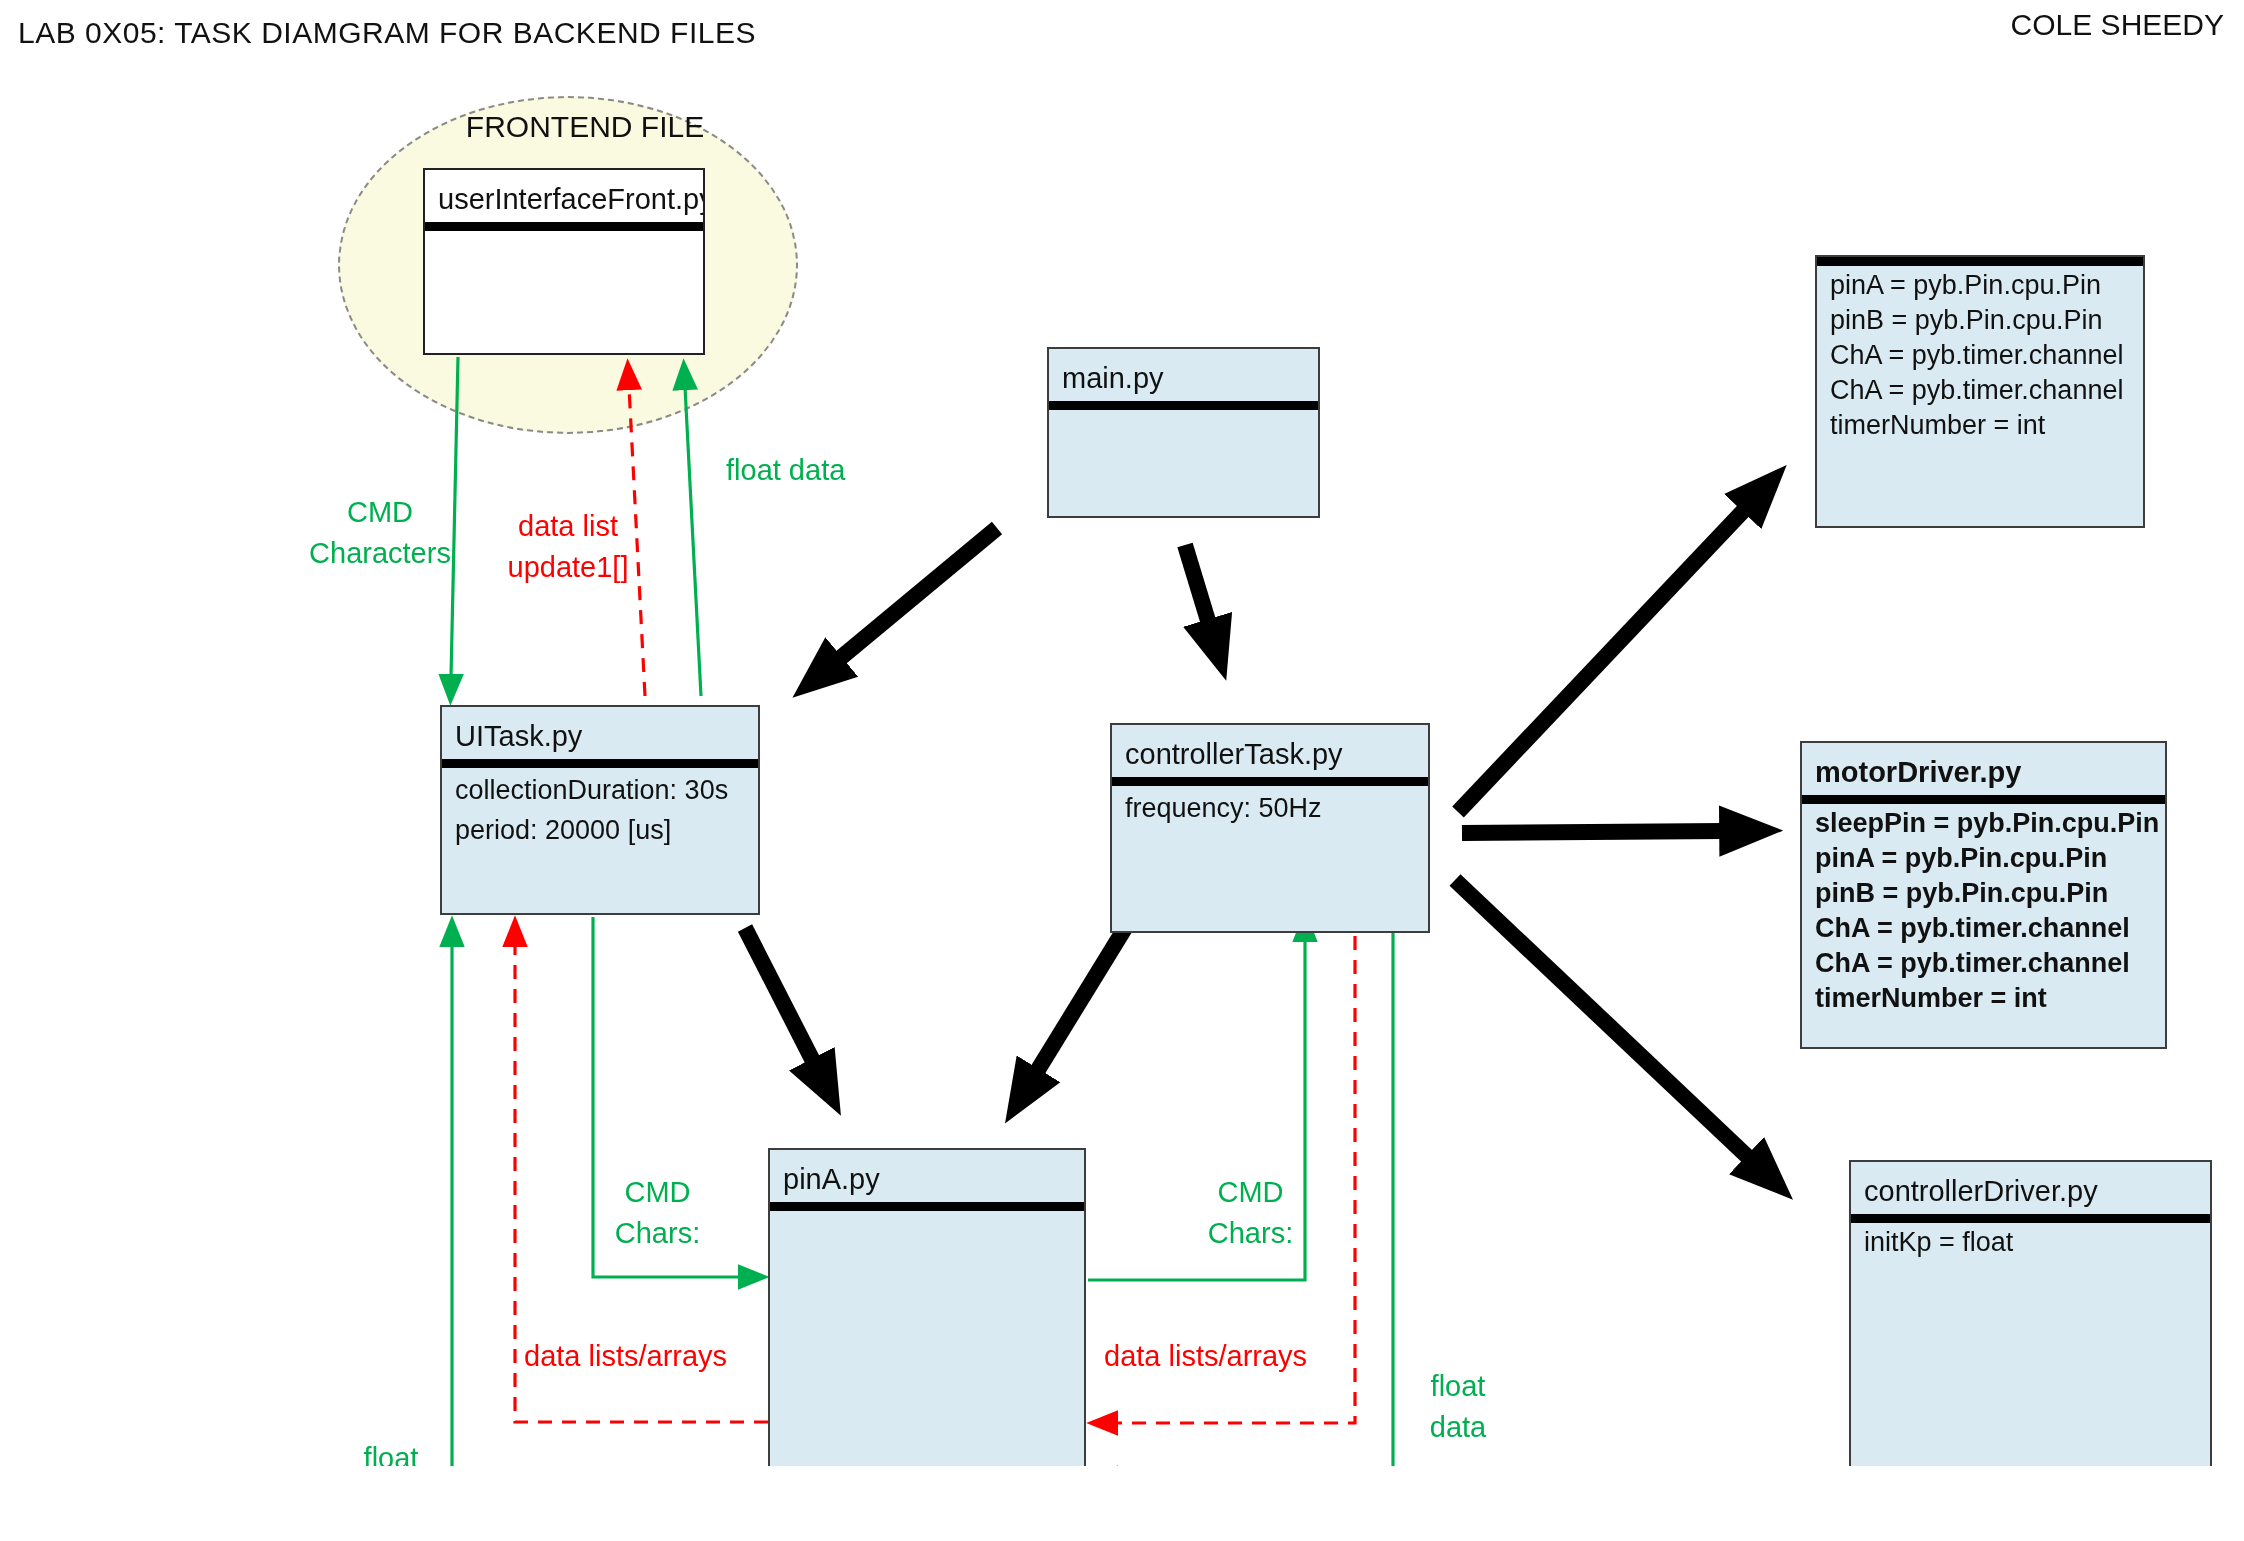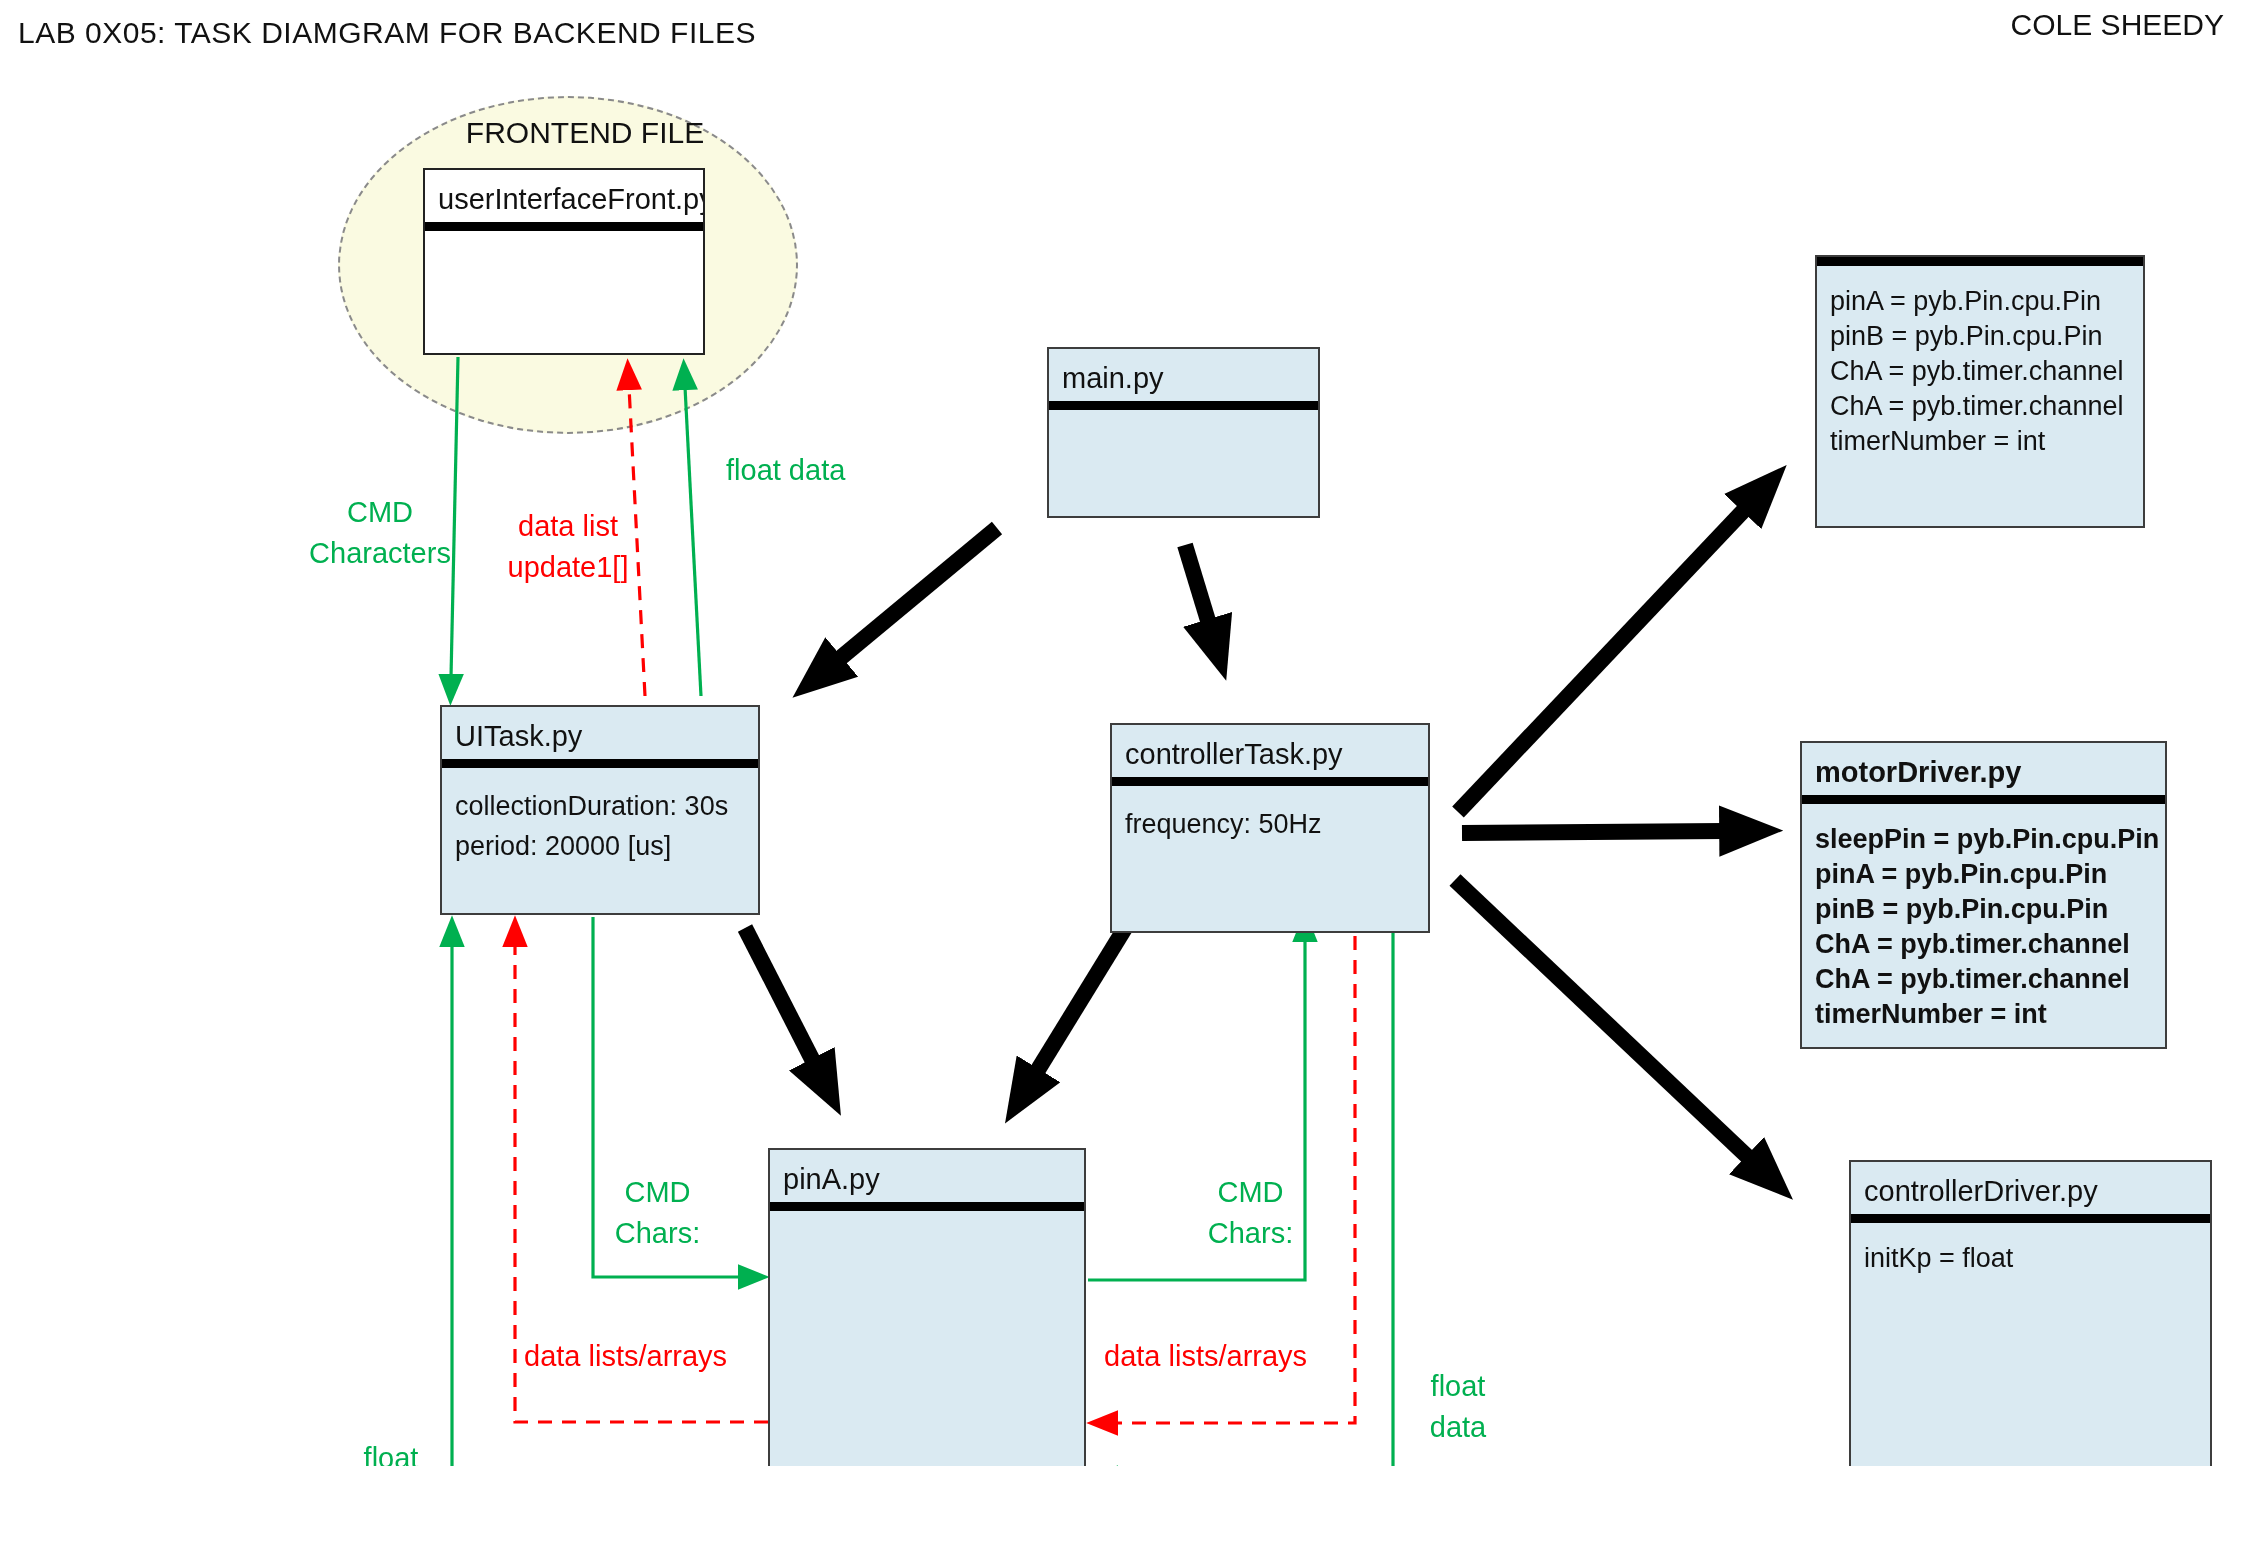--- a/index.html
+++ b/index.html
@@ -8,31 +8,31 @@
     font-family:"Liberation Sans", sans-serif; overflow:hidden; color:#111;
   }
   .page-title { position:absolute; left:18px; top:16px; font-size:30px; letter-spacing:0.5px; color:#111; z-index:4; }
   .author { position:absolute; right:20px; top:8px; font-size:30px; color:#111; z-index:4; }
 
   .frontend-ellipse {
     position:absolute; left:338px; top:96px; width:456px; height:334px;
     background:#FAFAE1; border:2px dashed #8a8a8a; border-radius:50%; z-index:0;
   }
   .frontend-label {
-    position:absolute; left:445px; top:116px; width:280px; text-align:center;
+    position:absolute; left:445px; top:110px; width:280px; text-align:center;
     font-size:30px; color:#111; z-index:3;
   }
 
   svg.wires { position:absolute; left:0; top:0; z-index:1; }
 
   .node { position:absolute; background:#DAEAF2; border:2px solid #3d3d3d; box-sizing:border-box; z-index:2; }
   .node.white { background:#ffffff; border-color:#222; }
   .node-header { height:52px; line-height:58px; padding-left:13px; font-size:29px; white-space:nowrap; overflow:hidden; }
   .node-divider { height:9px; background:#000; }
-  .node-body { padding:18px 13px 0 13px; font-size:27px; line-height:35px; white-space:nowrap; }
+  .node-body { padding:2px 13px 0 13px; font-size:27px; line-height:35px; white-space:nowrap; }
   .node-body.task { line-height:40px; }
 
   .flow-label { position:absolute; font-size:29px; line-height:41px; white-space:pre-line; z-index:3; }
   .flow-label.green { color:#00B050; }
   .flow-label.red { color:#FF0000; }
   .center { text-align:center; }
   .nowrap { white-space:nowrap; }
 </style>
 </head>
 <body>

